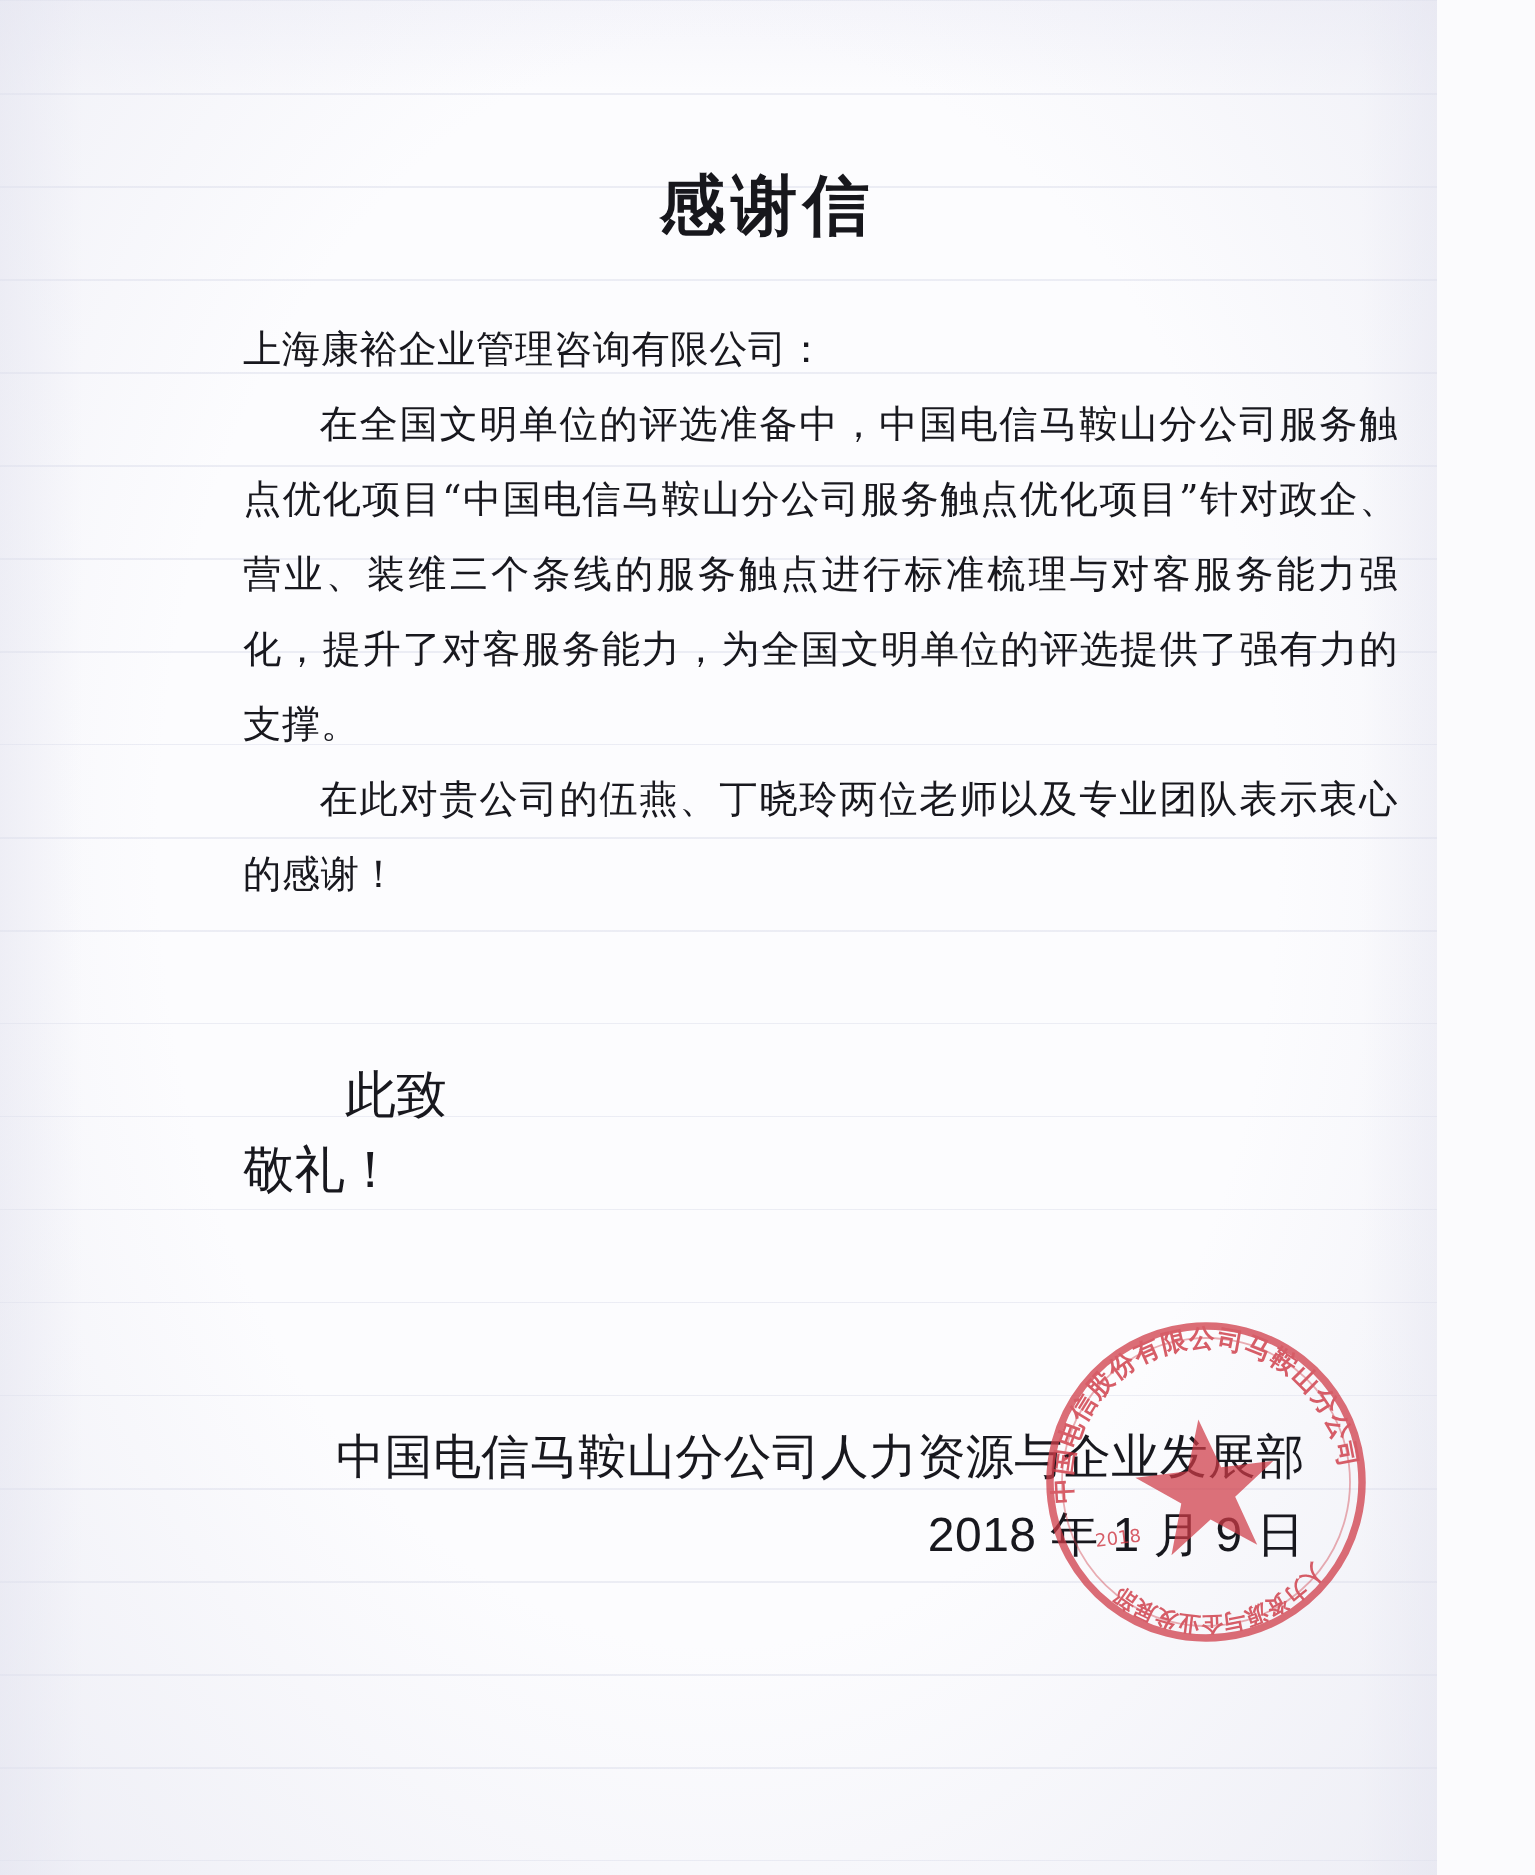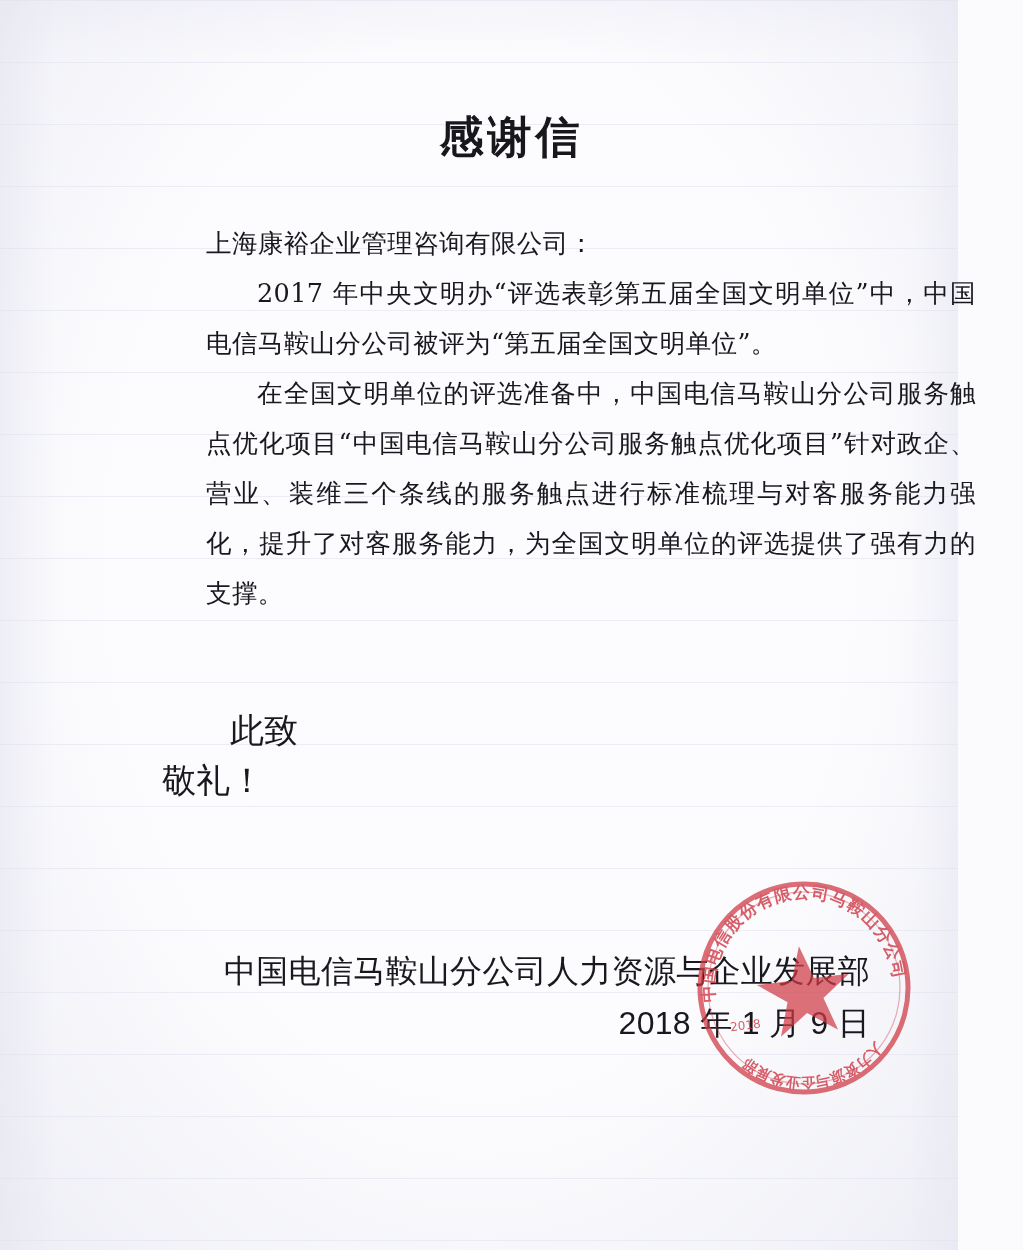--- a/index.html
+++ b/index.html
@@ -61,28 +61,27 @@
     text-align: center;
     font-size: 44px;
     font-weight: bold;
     letter-spacing: 4px;
     color: #17171c;
     font-family: "DejaVu Serif", "Liberation Serif", serif;
   }
 
   .body-block {
     position: absolute;
-    top: 218px;
+    top: 208px;
     left: 162px;
     width: 770px;
     font-size: 25.5px;
     line-height: 50px;
     color: #18181e;
     letter-spacing: 0.4px;
-    margin-left: 44px;
   }
 
   .para {
     margin: 0 0 0 0;
     text-align: justify;
     text-justify: inter-ideograph;
   }
   .para.indent {
     text-indent: 2em;
   }
@@ -152,22 +151,22 @@
 
 <div class="sheet">
   <div class="paper"></div>
   <div class="scanlines"></div>
   <div class="vignette"></div>
 
   <div class="doc-title">感谢信</div>
 
   <div class="body-block">
     <p class="para salutation">上海康裕企业管理咨询有限公司：</p>
-    <p class="para indent">2017 年中央文明办“评选表彰第五届全国文明单位”中，中国电信马鞍山分公司被评为“第五届全国文明单位”。</p>
     <p class="para indent">在全国文明单位的评选准备中，中国电信马鞍山分公司服务触点优化项目“中国电信马鞍山分公司服务触点优化项目”针对政企、营业、装维三个条线的服务触点进行标准梳理与对客服务能力强化，提升了对客服务能力，为全国文明单位的评选提供了强有力的支撑。</p>
+    <p class="para indent">在此对贵公司的伍燕、丁晓玲两位老师以及专业团队表示衷心的感谢！</p>
   </div>
 
   <div class="closing">
     <div class="line-indent">此致</div>
     <div>敬礼！</div>
   </div>
 
   <div class="signature">
     <div>中国电信马鞍山分公司人力资源与企业发展部</div>
     <div class="sig-date">2018 年 1 月 9 日</div>

